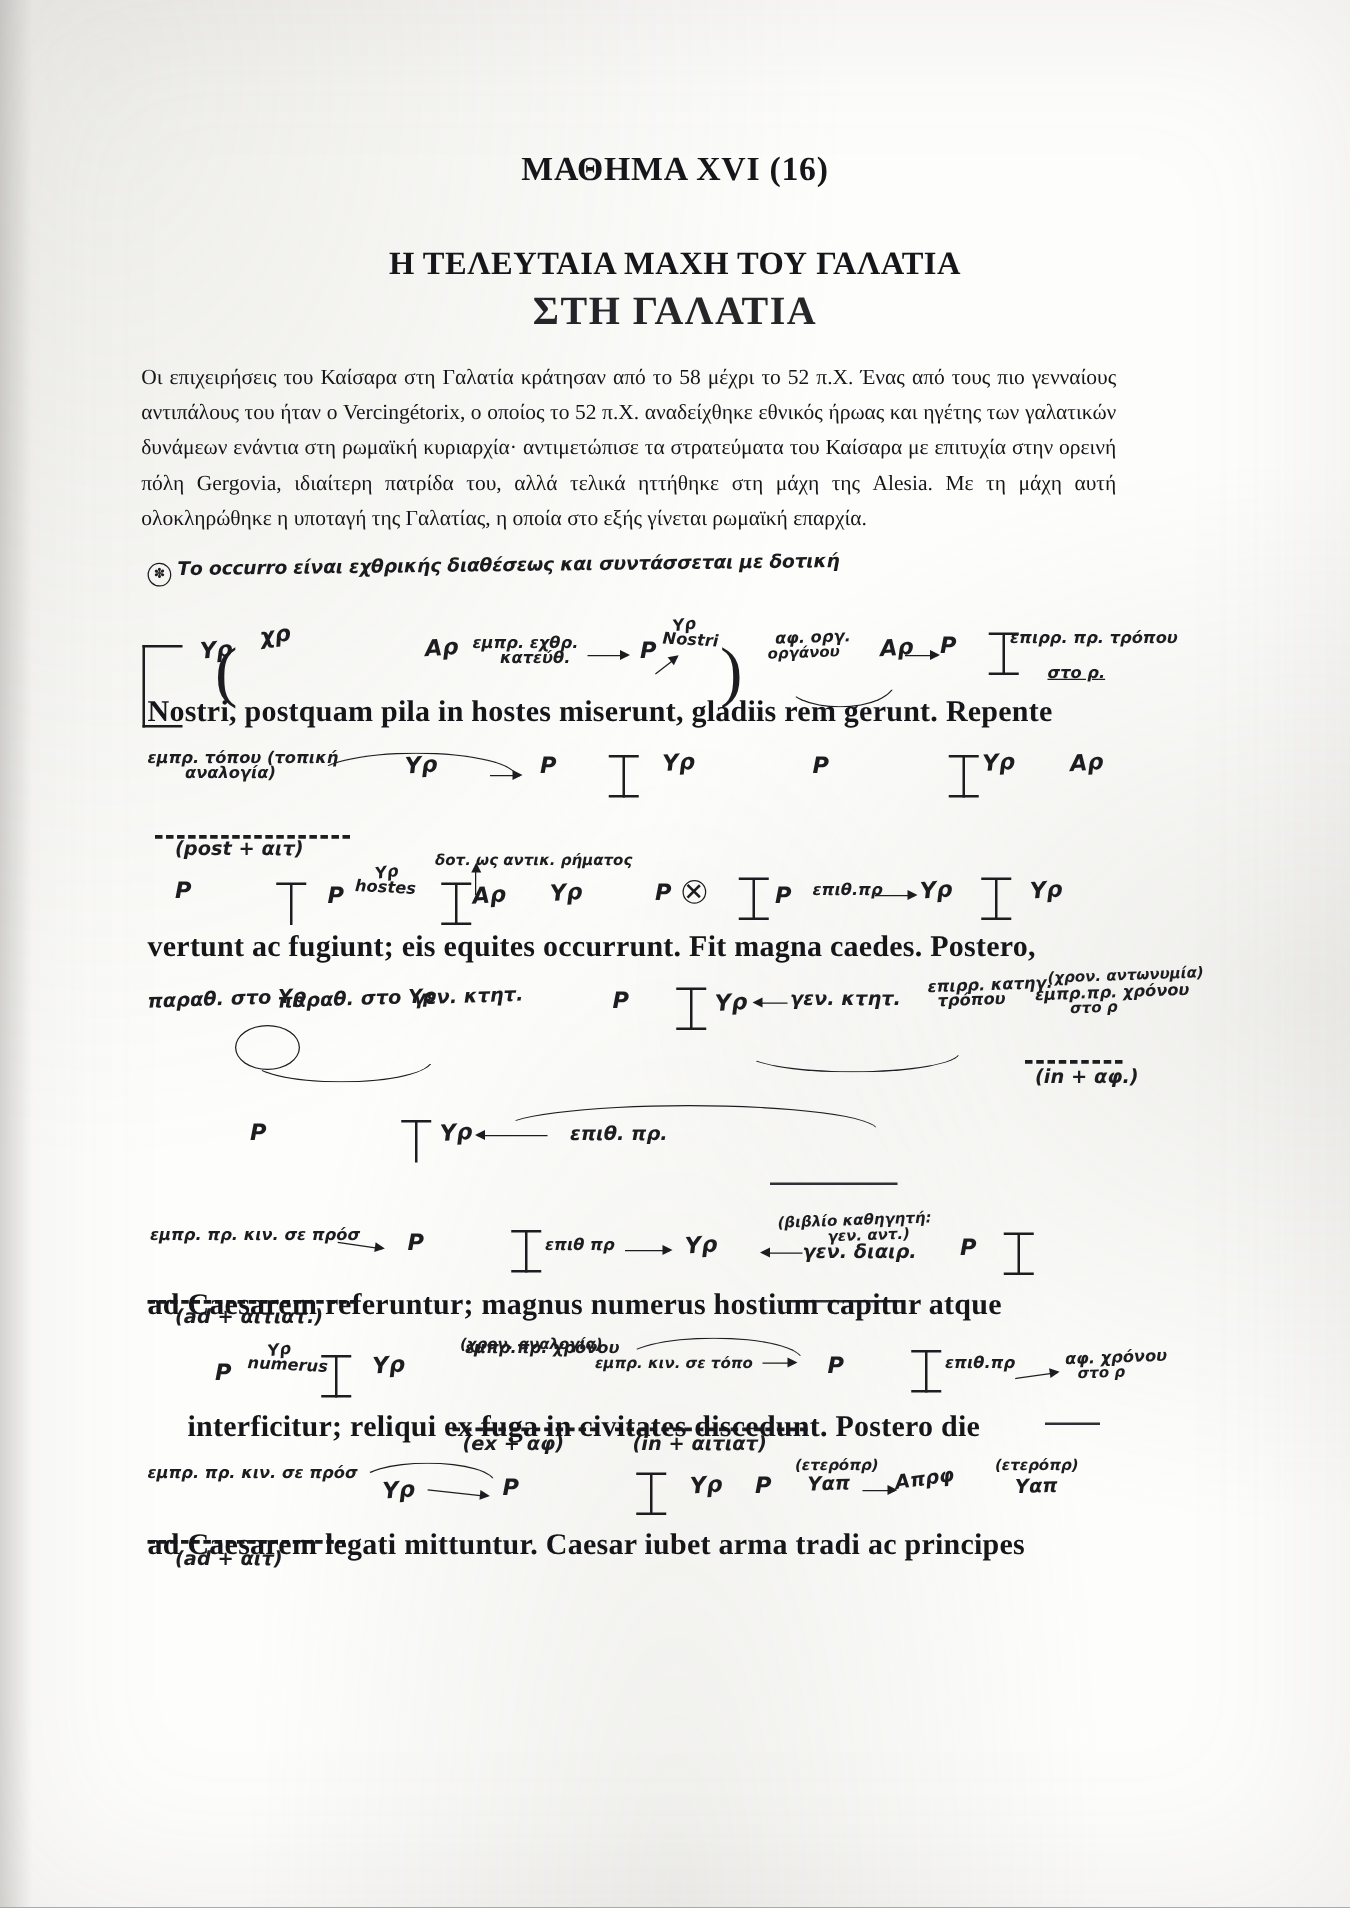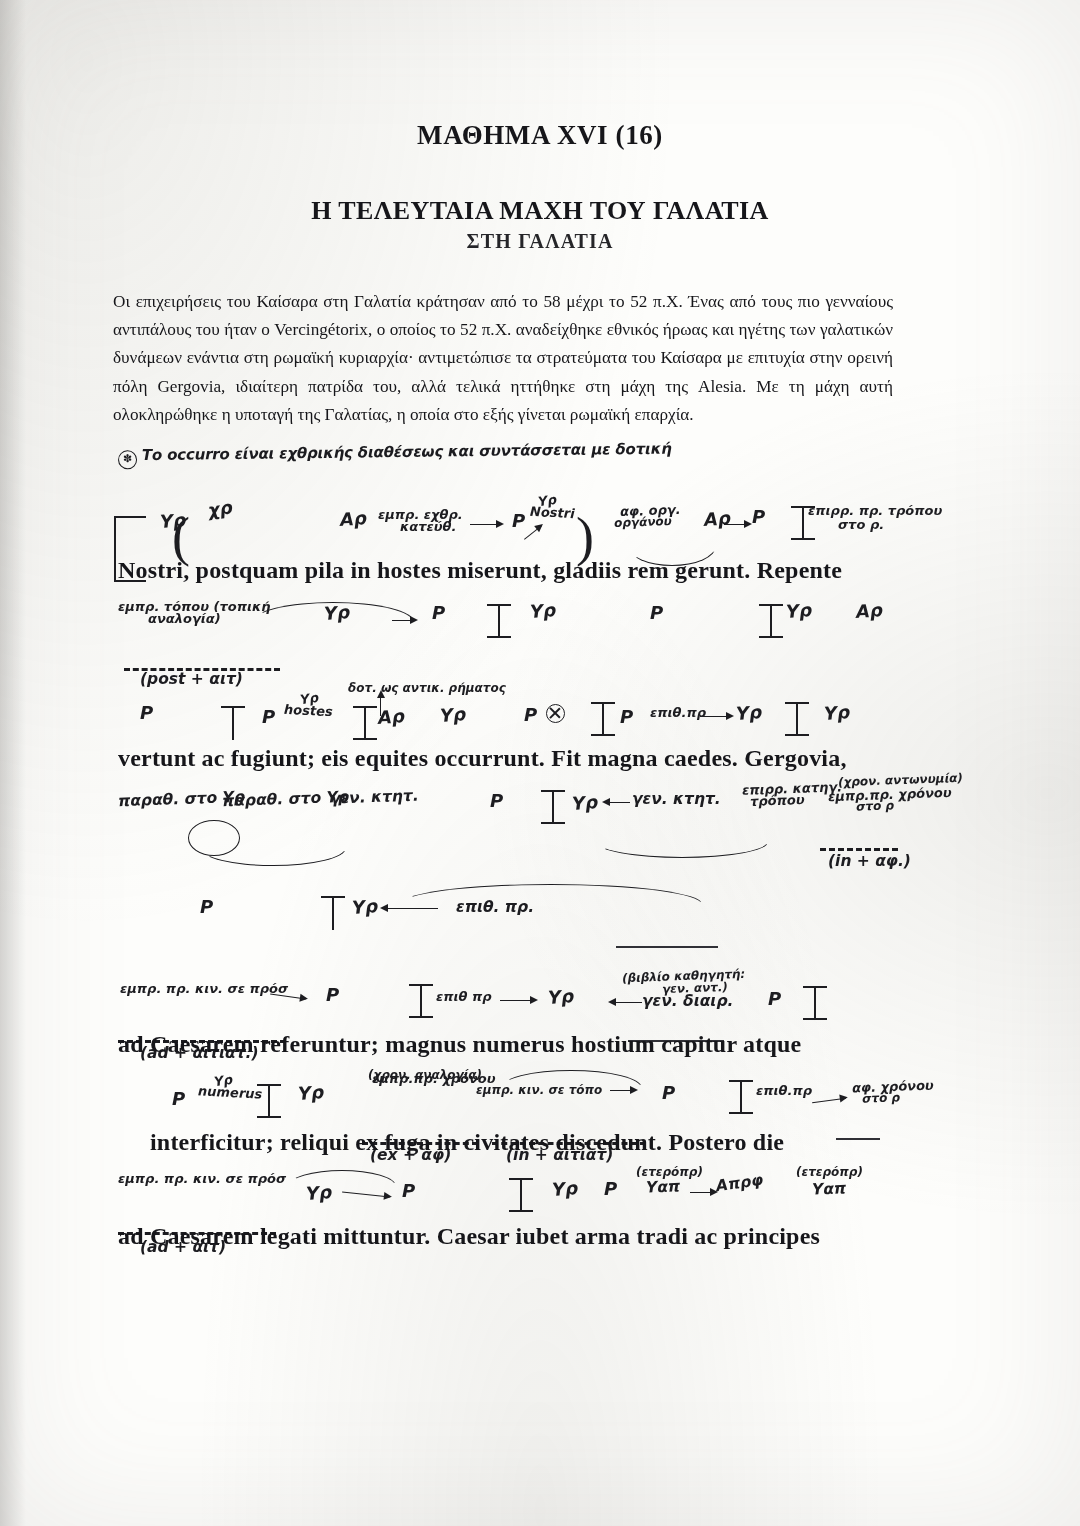--- a/index.html
+++ b/index.html
@@ -51,21 +51,21 @@
     top: 196px; left: 0; width: 100%;
     text-align: center;
     font-size: 26px;
     font-weight: bold;
     letter-spacing: 0.4px;
   }
   .main-title-2 {
     position: absolute;
     top: 230px; left: 0; width: 100%;
     text-align: center;
-    font-size: 20px;
+    font-size: 32px;
     font-weight: bold;
     letter-spacing: 1.2px;
     opacity: 0.93;
   }
 
   
   .intro {
     position: absolute;
     top: 288px;
     left: 113px;
@@ -305,21 +305,21 @@
     <div class="mk s9 r4" style="left:614px; top:22px;">οργάνου</div>
     <div class="mk s14 r1" style="left:704px; top:16px;">Αρ</div>
     <div class="mk s14" style="left:752px; top:14px;">Ρ</div>
     <div class="arrow" style="left:724px; top:30px; width:26px;"></div>
     <div class="curve down" style="left:628px; top:52px; width:86px; height:18px;"></div>
 
     <div class="sep" style="left:790px; top:12px;">
         <i></i>
       </div>
     <div class="mk s10" style="left:808px; top:10px;">επιρρ. πρ. τρόπου</div>
-    <div class="mk s10" style="left:838px; top:24px;">στο ρ.</div>
+    <div class="mk s10" style="left:838px; top:38px;text-decoration:underline;">στο ρ.</div>
 
     <div class="latin-text">
       <span>Nostri,</span>
       <span>postquam pila in hostes miserunt,</span>
       <span>gladiis rem gerunt.</span>
       <span>Repente</span>
     </div>
   </div>
 
   <div class="latin-line" style="top:592px">
@@ -380,21 +380,21 @@
     <div class="sep" style="left:784px; top:20px;">
         <i></i>
       </div>
     <div class="mk s14 r1" style="left:824px; top:22px;">Υρ</div>
 
     <div class="latin-text">
       <span>vertunt</span>
       <span>ac fugiunt;</span>
       <span>eis equites occurrunt.</span>
       <span>Fit magna caedes.</span>
-      <span>Gergovia,</span>
+      <span>Postero,</span>
     </div>
   </div>
 
   <div class="latin-line" style="top:776px">
     <div class="mk s12 r4" style="left:118px; top:16px;">παραθ. στο Υρ</div>
     <div class="mk s12 r4" style="left:222px; top:16px;">παραθ. στο Υρ</div>
     <div class="mk s12 r4" style="left:330px; top:14px;">γεν. κτητ.</div>
     <div class="mk s14" style="left:490px; top:16px;">Ρ</div>
 
     <div class="ell" style="left:188px; top:44px; width:50px; height:34px;"></div>

